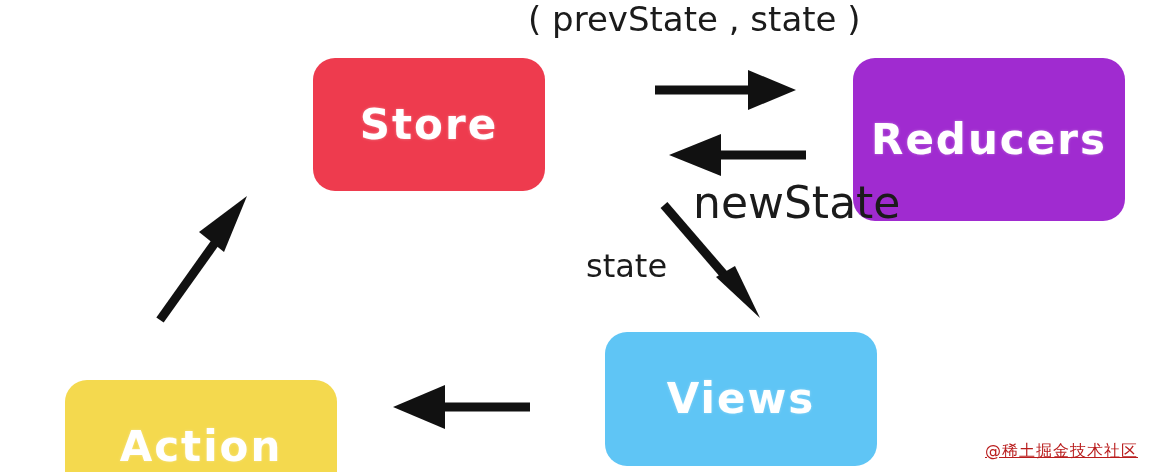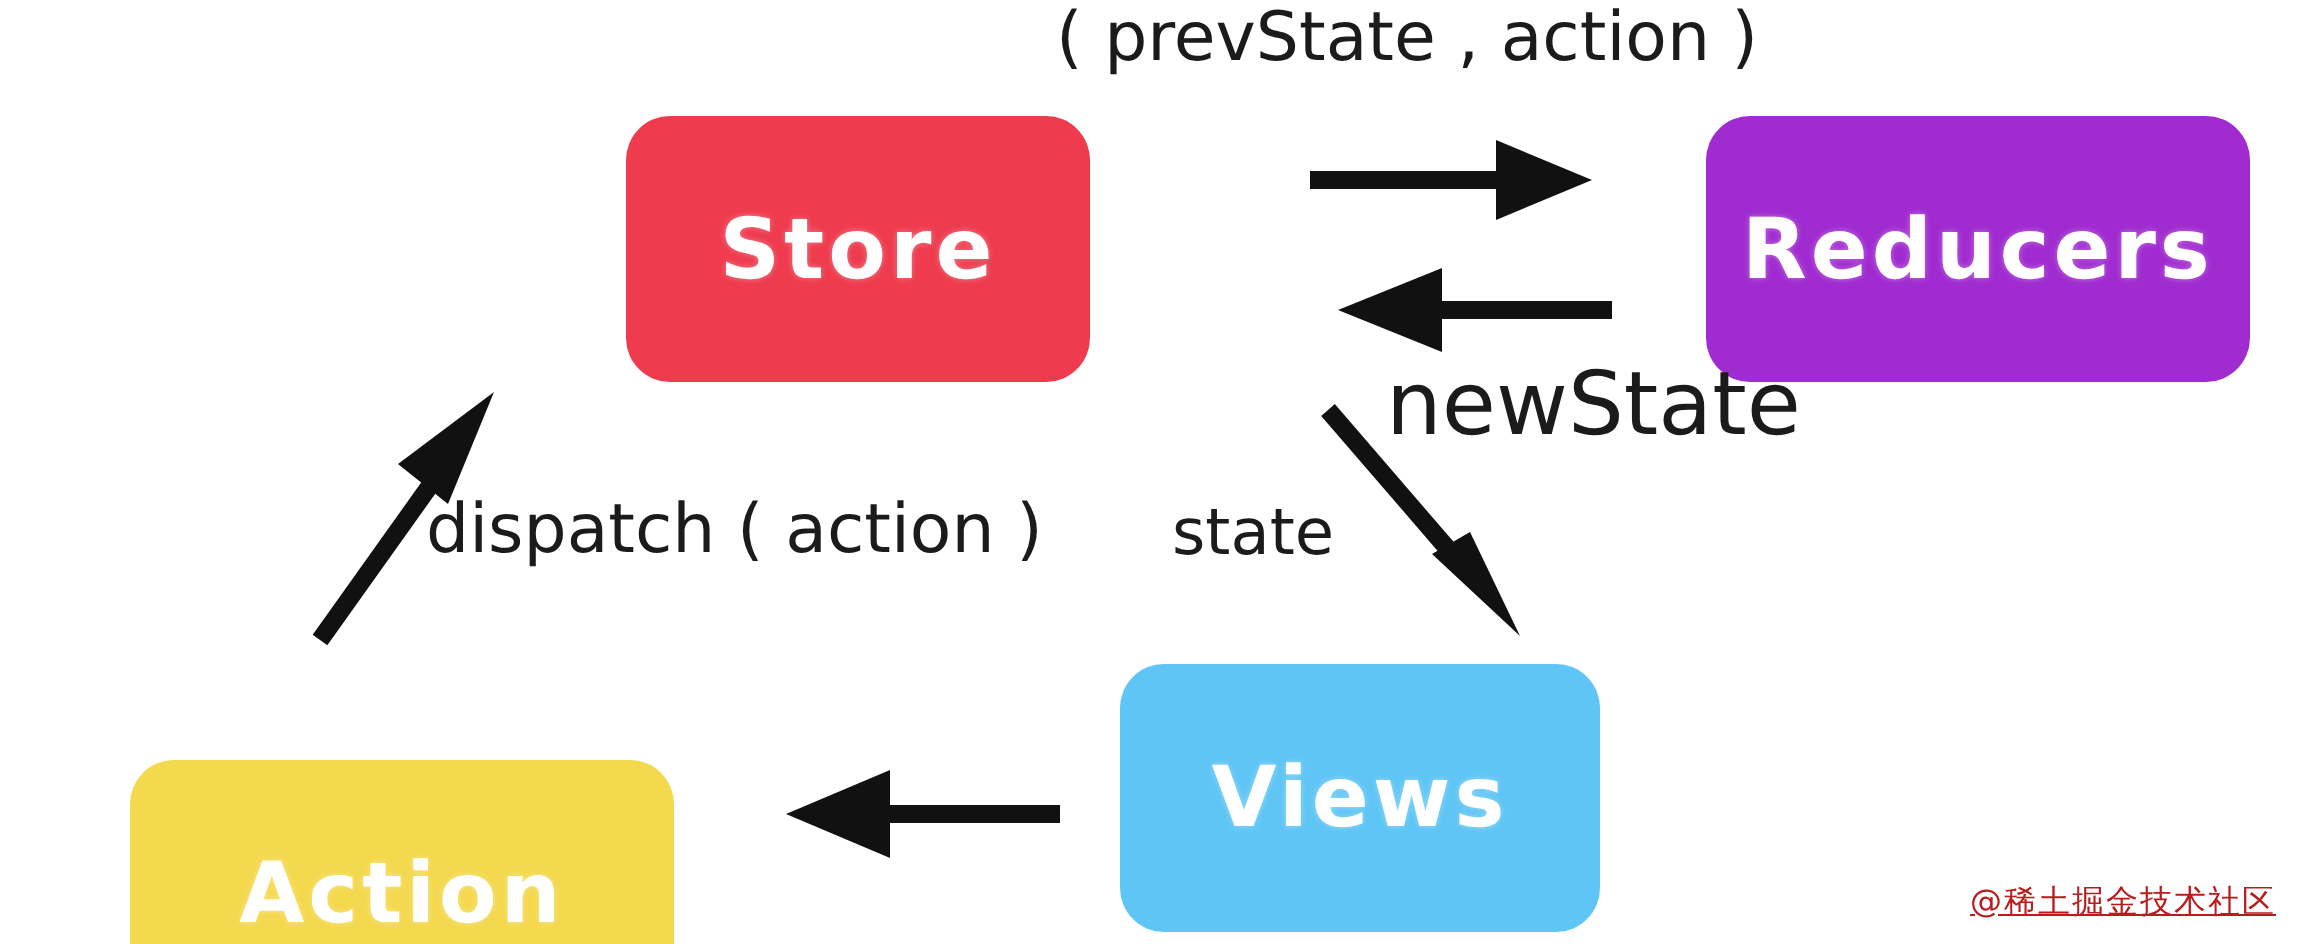--- a/index.html
+++ b/index.html
@@ -30,22 +30,22 @@
     font-family: "DejaVu Sans", sans-serif;
     font-size: 42px;
     font-weight: 700;
     letter-spacing: 2px;
     line-height: 1;
     text-shadow: 0 0 3px rgba(255,255,255,0.35);
     user-select: none;
   }
 
   #node-store   { left: 313px; top: 58px;  width: 232px; height: 133px; }
-  #node-reducers{ left: 853px; top: 58px;  width: 272px; height: 133px; }
-  #node-views   { left: 560px; top: 332px; width: 240px; height: 134px; }
+  #node-reducers{ left: 853px; top: 58px;  width: 272px; height: 163px; }
+  #node-views   { left: 605px; top: 332px; width: 272px; height: 134px; }
   #node-action  { left: 65px;  top: 332px; width: 272px; height: 134px; }
 
   
   .edge-label {
     position: absolute;
     color: #1b1b1b;
     font-family: "DejaVu Sans", sans-serif;
     font-weight: 400;
     line-height: 1;
     white-space: nowrap;
@@ -120,23 +120,22 @@
   </div>
 
   <div class="node" id="node-views" style="background:#5fc5f5;">
     <span class="node-label">Views</span>
   </div>
 
   <div class="node" id="node-action" style="background:#f4d94e;margin-top:48px;">
     <span class="node-label">Action</span>
   </div>
 
-  <div class="edge-label" id="label-prevstate-action">( prevState , action )</div>
+  <div class="edge-label" id="label-prevstate-action">( prevState , state )</div>
 
   <div class="edge-label" id="label-newstate">newState</div>
 
   <div class="edge-label" id="label-state">state</div>
 
-  <div class="edge-label" id="label-dispatch-action">dispatch ( action )</div>
 
   <div id="watermark">@稀土掘金技术社区</div>
 
 </div>
 
 </body></html>

